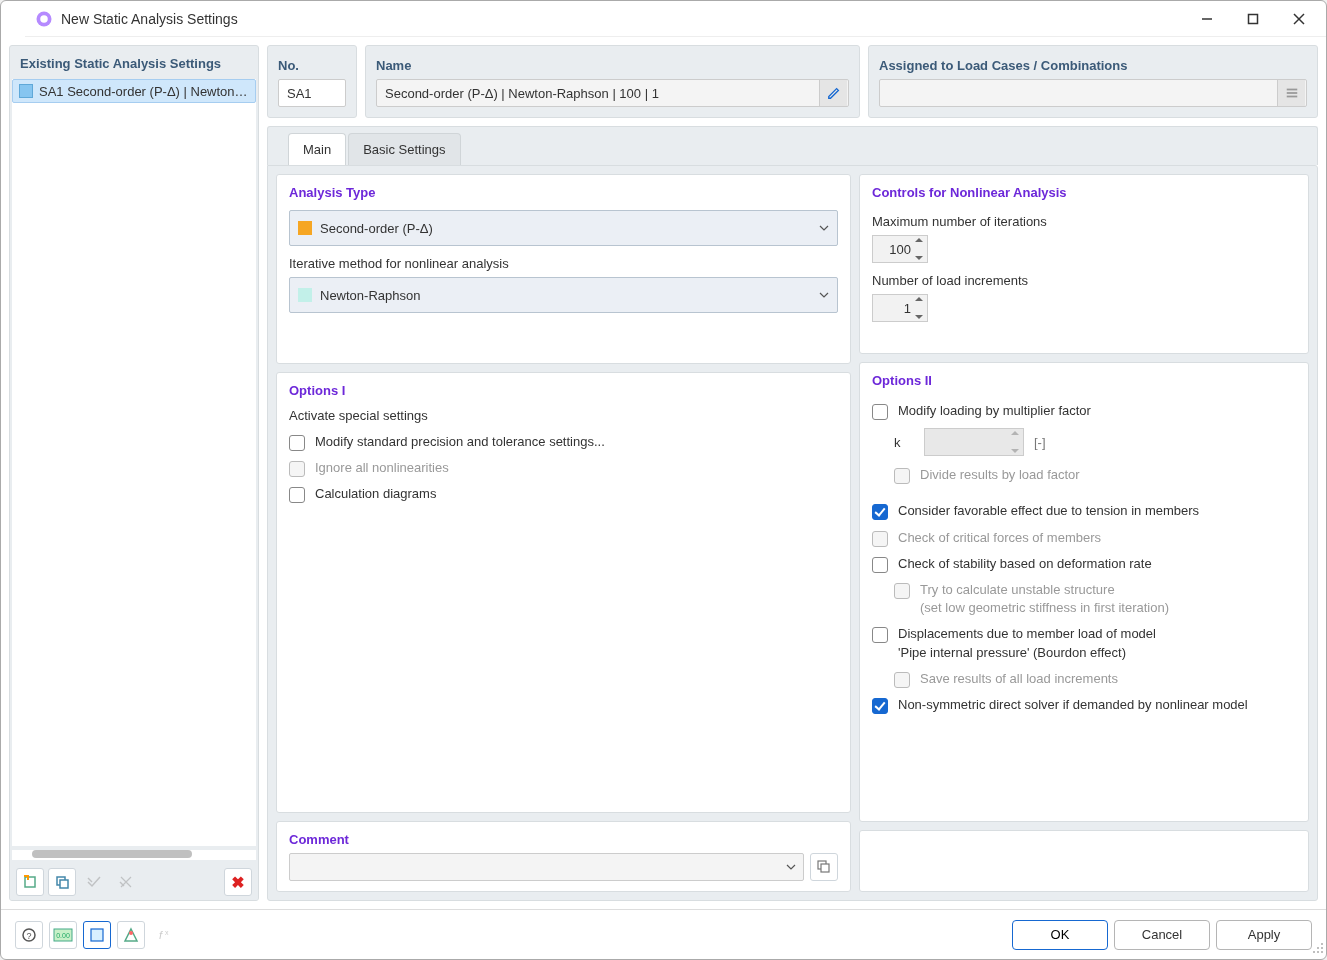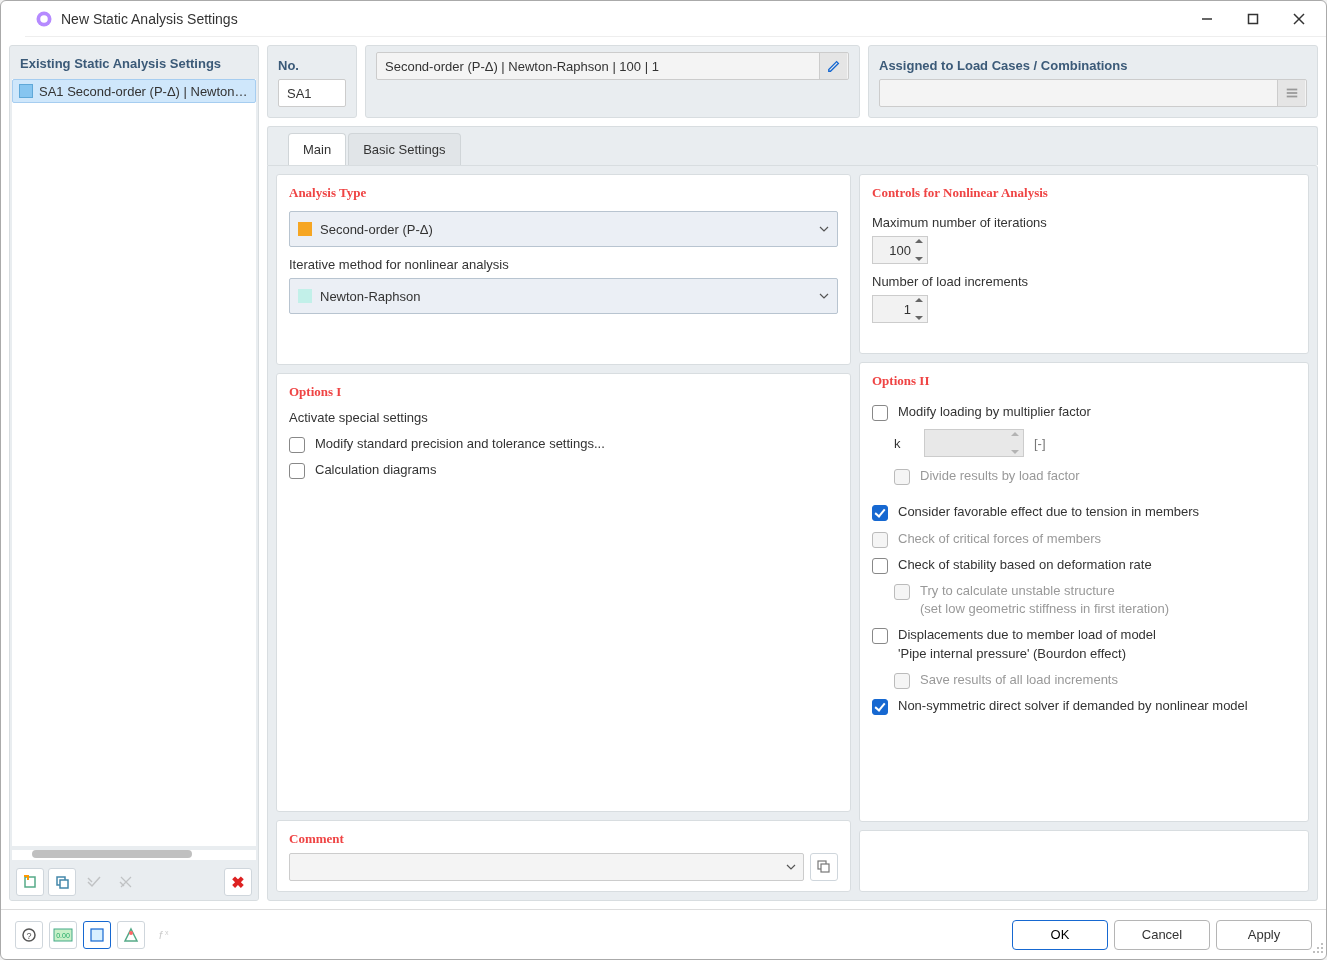--- a/index.html
+++ b/index.html
@@ -92,21 +92,21 @@
     padding: 8px 14px; background: #e1e5e8; border: 1px solid #d0d5d8;
     border-bottom: none; margin-right: 2px; cursor: pointer;
     border-top-left-radius: 4px; border-top-right-radius: 4px;
   }
   .tab.active { background: #fff; }
   .section {
     background: #fff; border: 1px solid #d8dde0; border-radius: 3px;
     padding: 10px 12px; display: flex; flex-direction: column;
   }
   .section.fill { flex: 1; }
-  .section-title { font-weight: 600; color: #ef4444; margin-bottom: 10px; font-family: Liberation Serif, serif; }
+  .section-title { font-weight: 600; color: #6d28d9; margin-bottom: 10px; }
   .combo {
     height: 28px; background: #ebeff5; border: 1px solid #b8c4d0;
     display: flex; align-items: center; padding: 17px 8px; border-radius: 2px; cursor: pointer;
   }
   .combo .swatch { width: 14px; height: 14px; background: #f6a623; margin-right: 8px; }
   .combo .swatch.teal { background: #c2f0e9; }
   .combo .lbl { flex: 1; }
   .chev { width: 10px; height: 6px; }
   .label-sm { margin: 10px 0 6px 0; color: #333; }
   .spinbox {
@@ -235,20 +235,21 @@
         <div class="card card-no">
           <div class="card-inner">
             <div class="panel-header" style="padding:6px 0;">No.</div>
             <div class="field-input" style="background:#fff;">
               <span class="text">SA1</span>
             </div>
           </div>
         </div>
         <div class="card card-name">
           <div class="card-inner">
+            <div class="panel-header" style="padding:6px 0;">Name</div>
             <div class="field-input with-btn">
               <span class="text">Second-order (P-Δ) | Newton-Raphson | 100 | 1</span>
               <div class="trail-btn">
                 <svg width="14" height="14" viewBox="0 0 16 16">
                     <path d="M2 14 L4 14 L13 5 L11 3 L2 12 Z" fill="none" stroke="#1668d1" stroke-width="1.5"></path>
                   </svg>
               </div>
             </div>
           </div>
         </div>
@@ -298,20 +299,24 @@
                 </div>
                 <div style="height:40px;"></div>
               </div>
 
               <div class="section fill">
                 <div class="section-title">Options I</div>
                 <div class="label-sm" style="margin-top:0;">Activate special settings</div>
                 <div class="opt-row">
                   <div class="chk"></div>
                   <div class="opt-label">Modify standard precision and tolerance settings...</div>
+                </div>
+                <div class="opt-row">
+                  <div class="chk disabled"></div>
+                  <div class="opt-label disabled">Ignore all nonlinearities</div>
                 </div>
                 <div class="opt-row">
                   <div class="chk"></div>
                   <div class="opt-label">Calculation diagrams</div>
                 </div>
               </div>
 
               <div class="section">
                 <div class="section-title" style="margin-bottom:6px;">Comment</div>
                 <div style="display:flex; gap:6px;">

